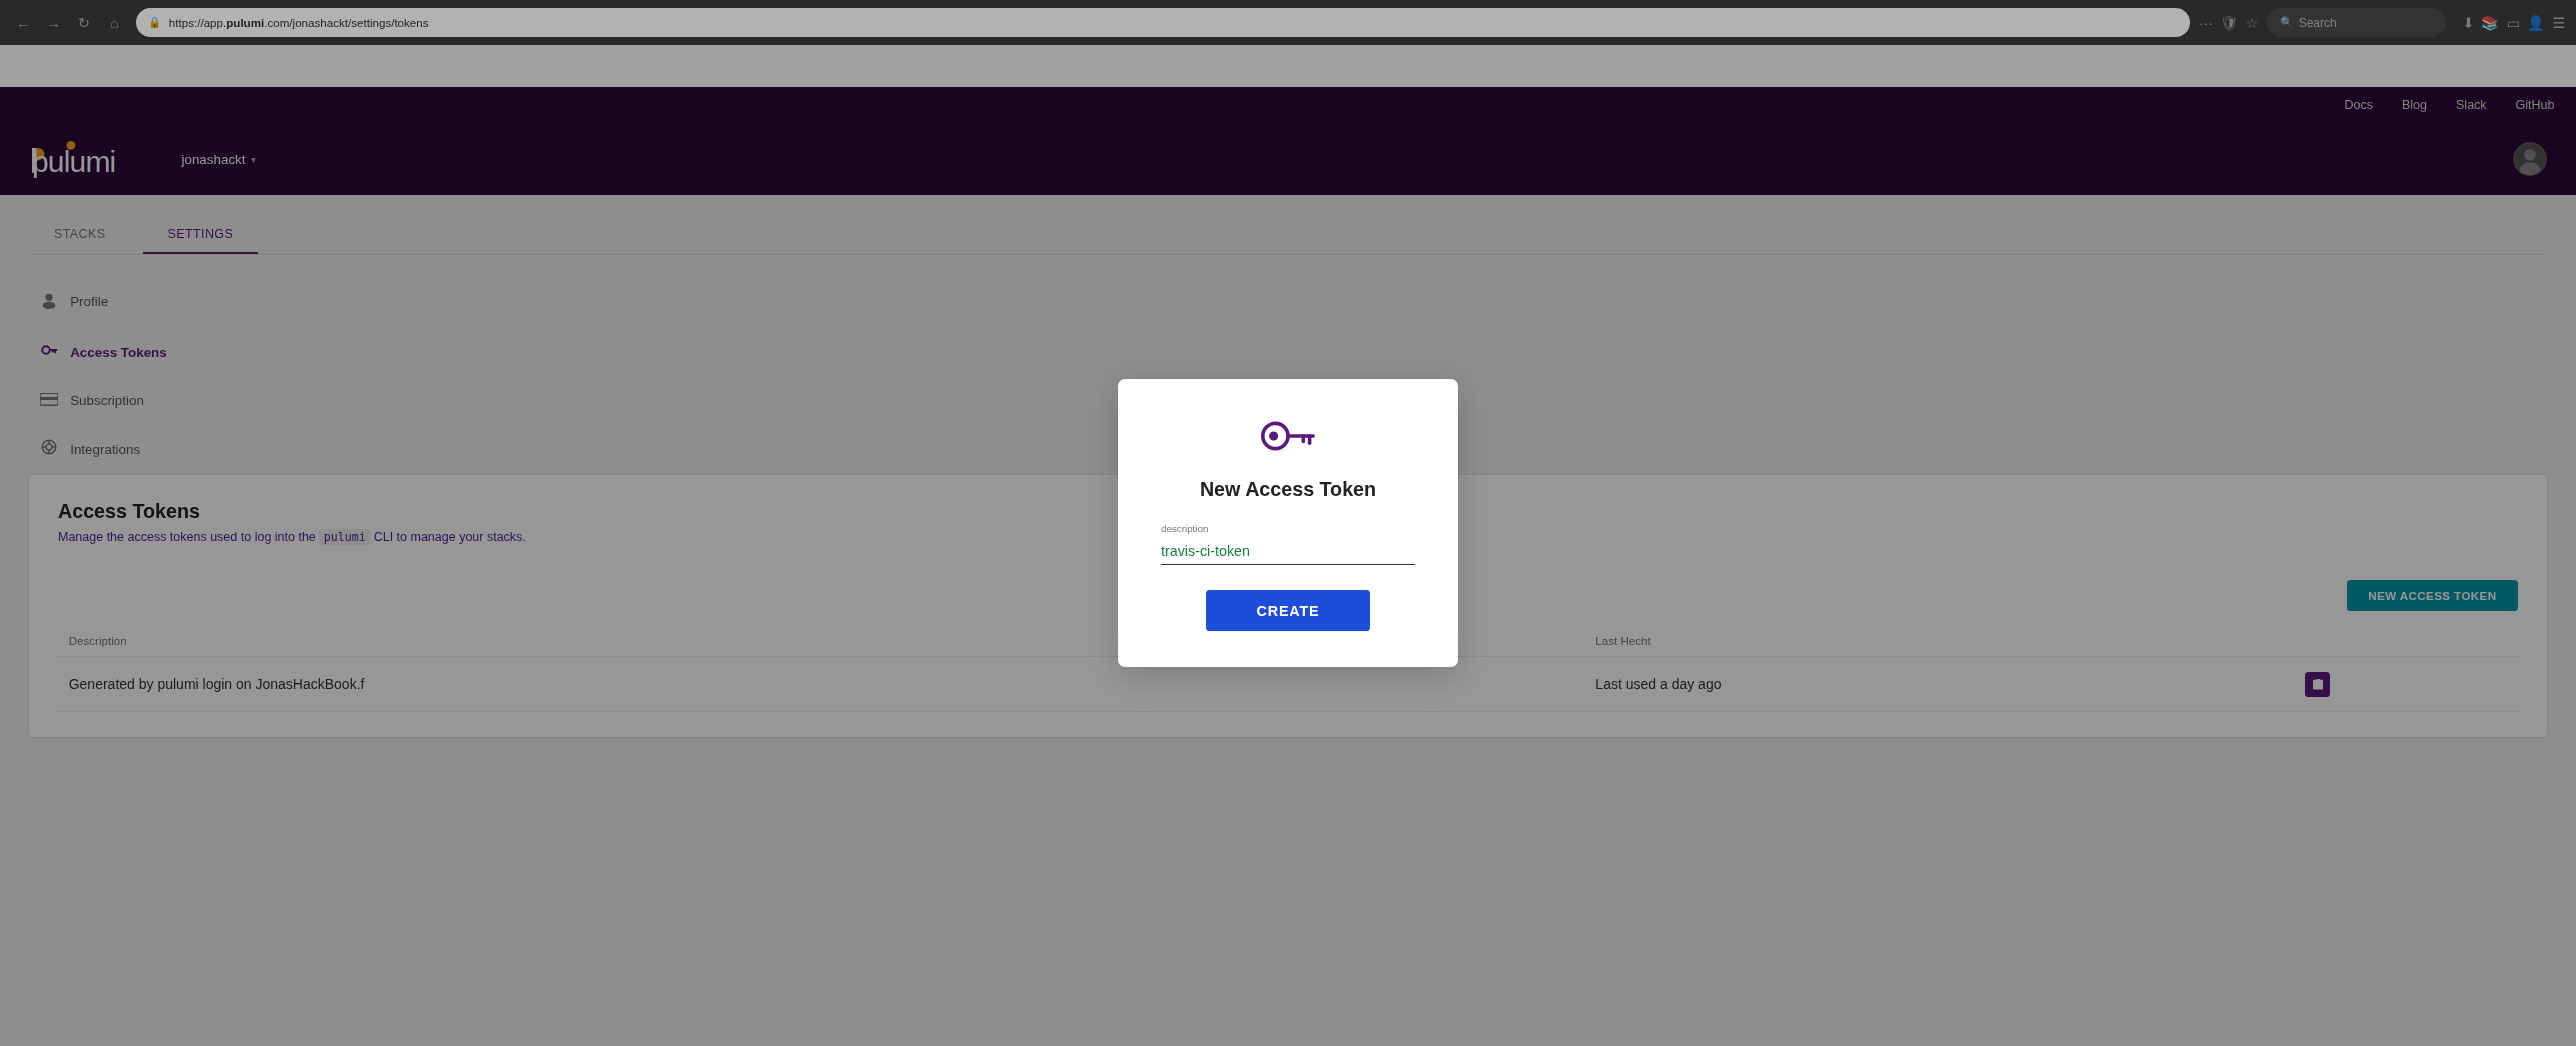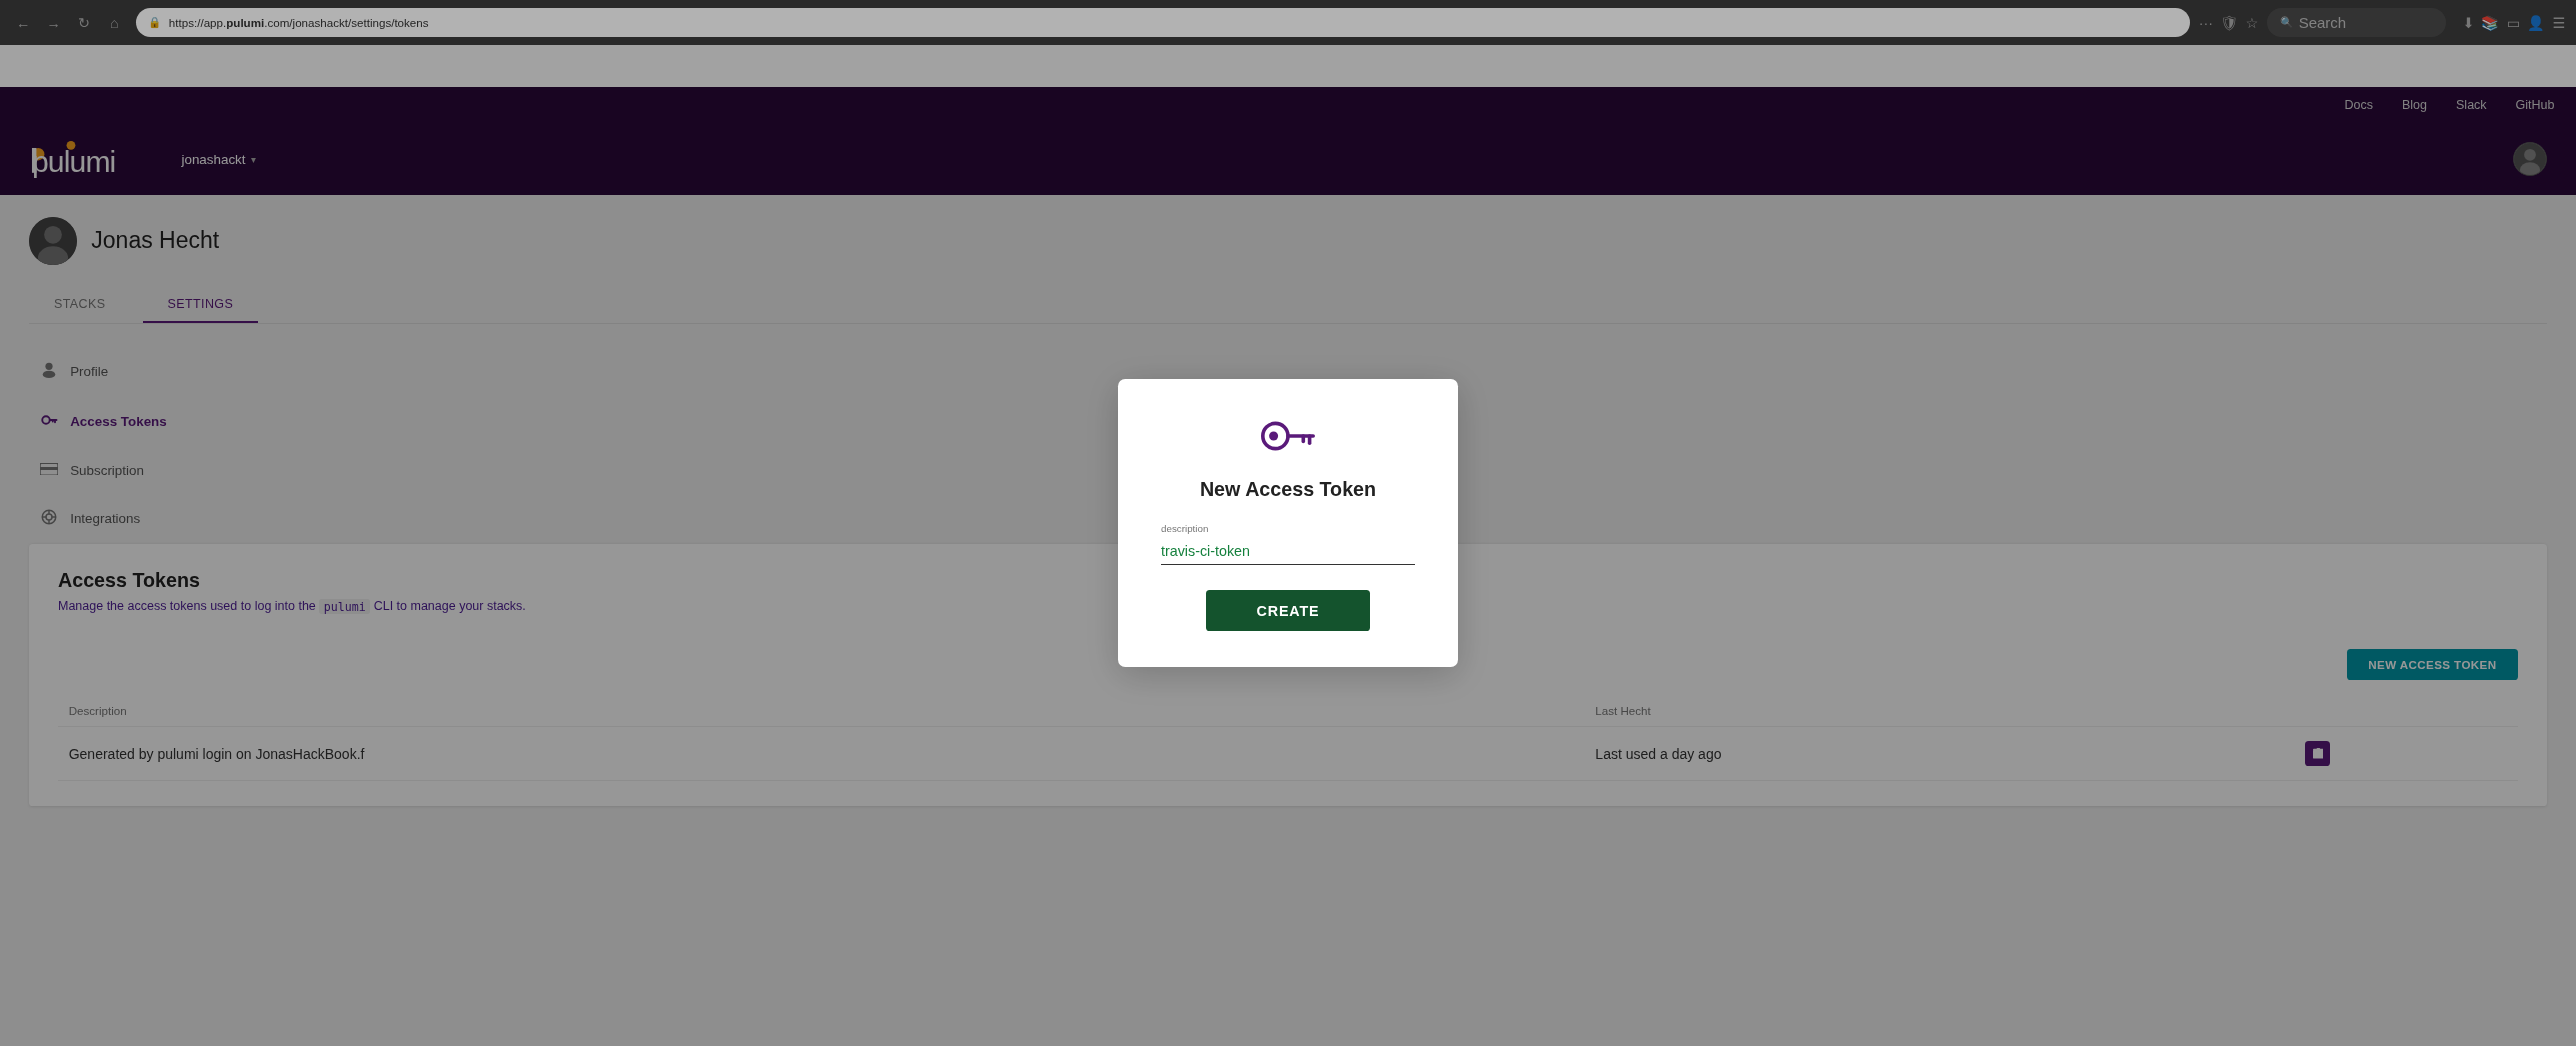--- a/index.html
+++ b/index.html
@@ -40,21 +40,21 @@
       background: #4a4a4a;
       border-radius: 18px;
       padding: 3.6px 12.5px;
       display: flex;
       align-items: center;
       gap: 5.4px;
       height: 29px;
       min-width: 179px;
     }
     .search-bar-browser .search-icon { color: #aaa; font-size: 10.7px; }
-    .search-bar-browser span { font-size: 15px; color: #bbb; }
+    .search-bar-browser span { font-size: 12px; color: #bbb; }
 
     
     .top-nav-bar {
       background: #2a0a3a;
       color: #fff;
       padding: 0 21.5px;
       height: 36px;
       display: flex;
       align-items: center;
       justify-content: flex-end;
@@ -281,21 +281,21 @@
       border: none;
       border-bottom: 1.8px solid #333;
       padding: 5.4px 0;
       font-size: 14.3px;
       color: #15803d;
       outline: none;
       background: transparent;
       margin-bottom: 25px;
     }
     .btn-create {
-      background: #14532d;
+      background: #1d4ed8;
       color: #fff;
       border: none;
       padding: 12.5px 50px;
       font-size: 14.3px;
       font-weight: 700;
       letter-spacing: 0.9px;
       border-radius: 3.6px;
       cursor: pointer;
       text-transform: uppercase;
     }
@@ -367,30 +367,20 @@
           <rect width="38" height="38" fill="#555"></rect>
           <circle cx="19" cy="14" r="7" fill="#888"></circle>
           <ellipse cx="19" cy="32" rx="12" ry="9" fill="#888"></ellipse>
         </svg>
       </div>
     </div>
   </div>
 
   <div class="page-content">
 
-    <div class="user-profile-header">
-      <div class="user-avatar-large">
-        <svg viewBox="0 0 54 54" width="48" height="48">
-          <rect width="54" height="54" fill="#444" rx="27"></rect>
-          <circle cx="27" cy="20" r="10" fill="#777"></circle>
-          <ellipse cx="27" cy="46" rx="17" ry="13" fill="#777"></ellipse>
-        </svg>
-      </div>
-      <h1 class="user-name">Jonas Hecht</h1>
-    </div>
 
     <div class="tabs-bar">
       <div class="tab-item">STACKS</div>
       <div class="tab-item active">SETTINGS</div>
     </div>
 
     <div class="settings-layout">
 
       <div class="settings-sidebar">
         <div class="sidebar-item">

